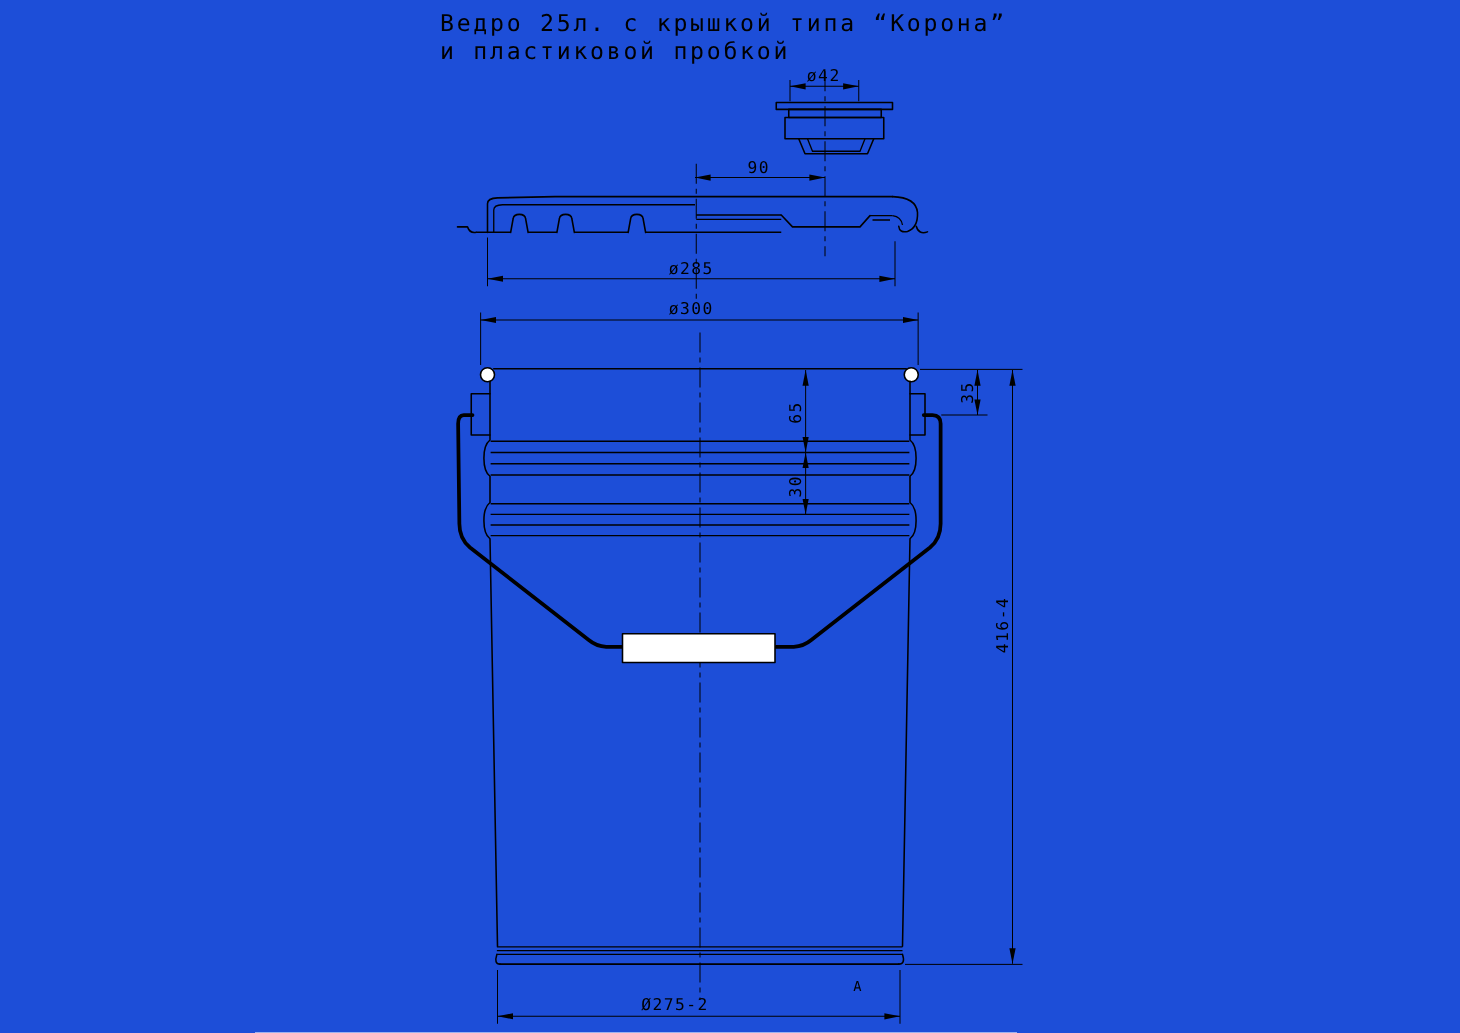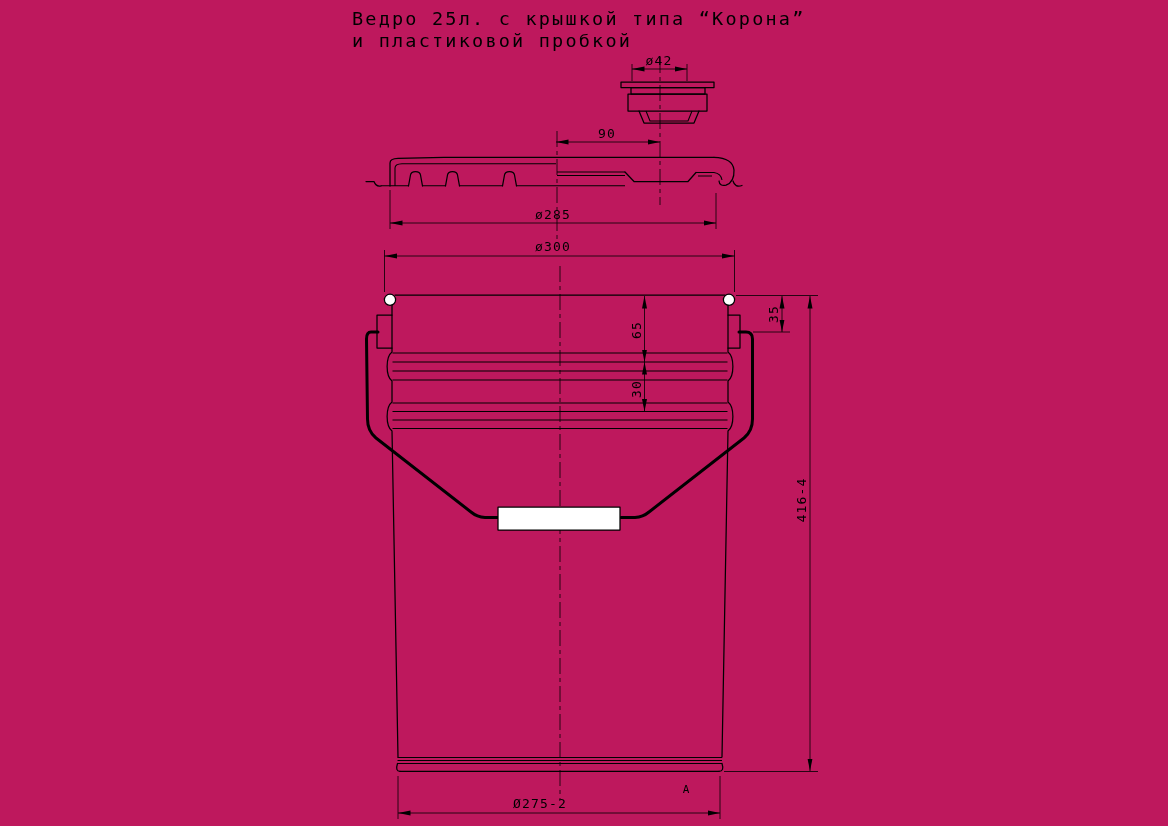--- a/index.html
+++ b/index.html
@@ -1,16 +1,16 @@
 <!DOCTYPE html>
 <html><head>
 <meta charset="utf-8">
 <style>
   html,body{margin:0;padding:0;background:#ffffff;}
-  .stage{position:relative;width:1168px;height:826px;background:#be185d;overflow:hidden;}
+  .stage{position:relative;width:1168px;height:826px;background:#1d4ed8;overflow:hidden;}
   svg{display:block;}
   .outline{stroke:#000;stroke-width:1.25;fill:none;stroke-linejoin:round;stroke-linecap:round;}
   .rib{stroke:#000;stroke-width:1.05;fill:none;}
   .thin{stroke:#000;stroke-width:0.8;fill:none;}
   .dimln{stroke:#000;stroke-width:0.8;fill:none;}
   .cl{stroke:#000;stroke-width:0.8;fill:none;stroke-dasharray:16 4 4 4;}
   .thick{stroke:#000;stroke-width:3;fill:none;stroke-linecap:round;stroke-linejoin:round;}
   .whitefill{fill:#ffffff;}
   text{font-family:"DejaVu Sans Mono","Liberation Mono",monospace;fill:#000;}
   .title-txt{font-size:18.5px;letter-spacing:2.2px;}

